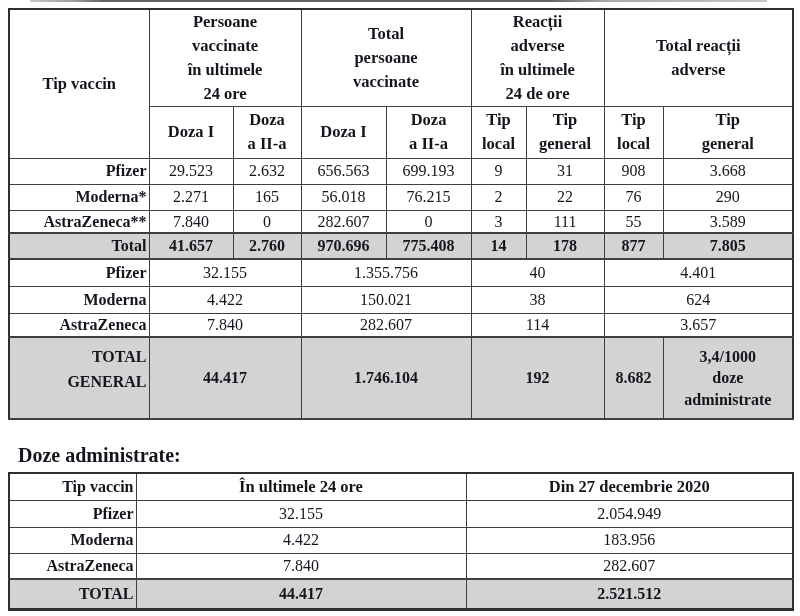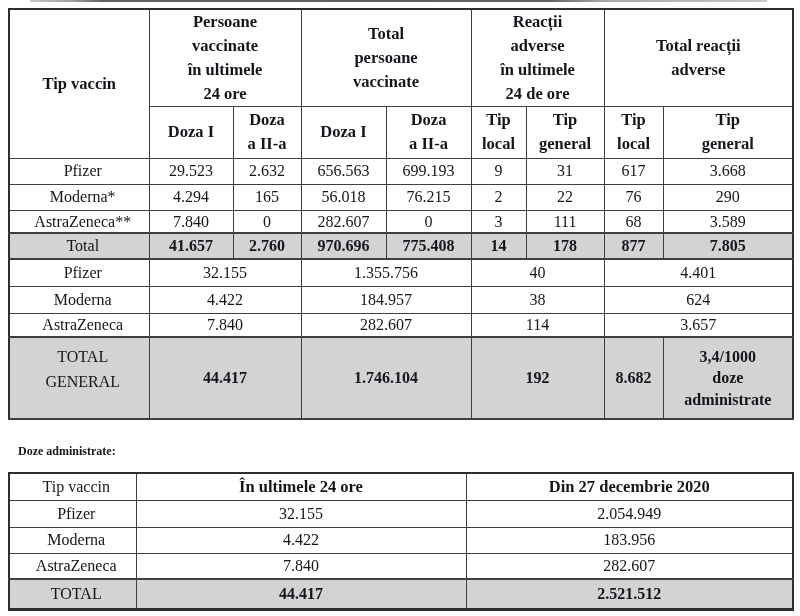--- a/index.html
+++ b/index.html
@@ -13,25 +13,25 @@
   }
   table { border-collapse:collapse; table-layout:fixed; }
   td {
     border:1px solid #3f3f3f; font-size:16px; text-align:center;
     vertical-align:middle; white-space:pre-line; overflow:hidden; padding:0 2px;
     line-height:1.35;
   }
   .t1 { position:absolute; left:8px; top:8px; width:784px; border:2px solid #2e2e2e; }
   .t2 { position:absolute; left:8px; top:472px; width:784px; border:2px solid #2e2e2e; border-bottom-width:3px; }
   .hdr { font-weight:bold; line-height:1.45; font-size:16.5px; }
-  .lbl { text-align:center; padding-left:9px; font-weight:normal; }
+  .lbl { text-align:right; padding-left:9px; font-weight:bold; }
   .b { font-weight:bold;margin-left:29px; }
   .shade td { background:#d3d3d3; border-top-width:2px; border-bottom-width:2px; }
   .tg-label { vertical-align:top; padding-top:7px; line-height:1.55; }
-  .t2-title { position:absolute; left:18px; top:444px; font-size:12px; font-weight:bold; }
+  .t2-title { position:absolute; left:18px; top:444px; font-size:20px; font-weight:bold; }
 </style>
 </head>
 <body>
 
 <div class="page">
   <div class="crop-line"></div>
 
   <table class="t1">
     <colgroup>
       <col style="width:140px">
@@ -78,43 +78,43 @@
 general</td>
     </tr>
     <tr style="height:26px">
       <td class="lbl">Pfizer</td>
       <td>29.523</td>
       <td>2.632</td>
       <td>656.563</td>
       <td>699.193</td>
       <td>9</td>
       <td>31</td>
-      <td>617</td>
+      <td>908</td>
       <td>3.668</td>
     </tr>
     <tr style="height:26px">
       <td class="lbl">Moderna*</td>
-      <td>4.294</td>
+      <td>2.271</td>
       <td>165</td>
       <td>56.018</td>
       <td>76.215</td>
       <td>2</td>
       <td>22</td>
       <td>76</td>
       <td>290</td>
     </tr>
     <tr style="height:21px">
       <td class="lbl">AstraZeneca**</td>
       <td>7.840</td>
       <td>0</td>
       <td>282.607</td>
       <td>0</td>
       <td>3</td>
       <td>111</td>
-      <td>68</td>
+      <td>55</td>
       <td>3.589</td>
     </tr>
     <tr style="height:26px" class="shade">
       <td class="lbl">Total</td>
       <td class="b">41.657</td>
       <td class="b">2.760</td>
       <td class="b">970.696</td>
       <td class="b">775.408</td>
       <td class="b">14</td>
       <td class="b">178</td>
@@ -124,21 +124,21 @@
     <tr style="height:27px">
       <td class="lbl">Pfizer</td>
       <td colspan="2">32.155</td>
       <td colspan="2">1.355.756</td>
       <td colspan="2">40</td>
       <td colspan="2">4.401</td>
     </tr>
     <tr style="height:27px">
       <td class="lbl">Moderna</td>
       <td colspan="2">4.422</td>
-      <td colspan="2">184.957</td>
+      <td colspan="2">150.021</td>
       <td colspan="2">38</td>
       <td colspan="2">624</td>
     </tr>
     <tr style="height:24px">
       <td class="lbl">AstraZeneca</td>
       <td colspan="2">7.840</td>
       <td colspan="2">282.607</td>
       <td colspan="2">114</td>
       <td colspan="2">3.657</td>
     </tr>

